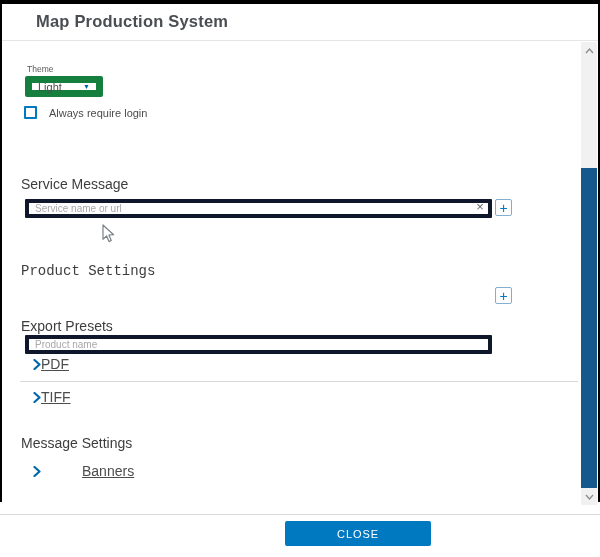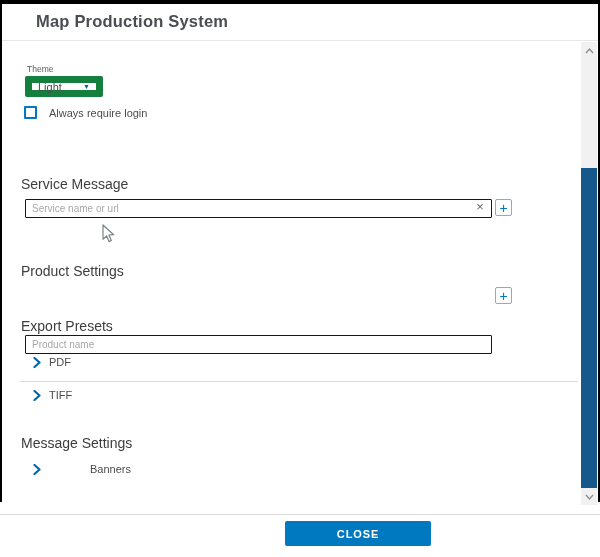--- a/index.html
+++ b/index.html
@@ -31,58 +31,58 @@
   .checkbox-row.row1 { top:106px; }
   .checkbox-row.row2 { top:134px; }
   .checkbox-box {
     width:13px; height:13px; box-sizing:border-box; border:2px solid #0079c1;
     border-radius:1px; background:#fff; cursor:pointer; flex:0 0 auto;
   }
   .checkbox-label { margin-left:12px; font-size:11px; color:#4c4c4c; }
 
   .section-heading { position:absolute; left:21px; font-size:14px; color:#3d3d3d; }
   .h-service { top:176px; }
-  .h-product { top:263px; }
+  .h-product { top:263px;font-family:Liberation Mono, monospace; }
   .h-export  { top:318px;text-align:center; }
   .h-message { top:435px; }
 
   .input-wrap { position:absolute; left:25px; width:467px; height:19px; }
   .input-wrap.service { top:198px; }
   .input-wrap.product { top:286px;margin-top:48px; }
   .input-wrap input {
-    width:100%; height:100%; box-sizing:border-box; border:1px solid #0f172a; border-radius:1px;
+    width:100%; height:100%; box-sizing:border-box; border:4px solid #0f172a; border-radius:1px;
     font-family:"Liberation Sans", sans-serif; font-size:10px; color:#4c4c4c; padding:0 22px 0 6px;
     outline:none;
   }
   .input-wrap input::placeholder { color:#a8a8a8; opacity:1; }
   .clear-btn {
     position:absolute; right:5px; top:1px; width:14px; height:16px; border:none; background:transparent;
     font-size:13px; line-height:16px; color:#5f6a72; cursor:pointer; padding:0; text-align:center;
   }
   .add-btn {
     position:absolute; left:495px; width:17px; height:17px; box-sizing:border-box;
     border:1px solid #84aecf; border-radius:2px; background:#fdfdfd; color:#0079c1;
     font-size:14px; line-height:14px; display:flex; align-items:center; justify-content:center;
     cursor:pointer; padding:0; font-family:"Liberation Sans", sans-serif;
   }
   .add-btn.service { top:199px; }
   .add-btn.product { top:287px; }
 
   .expand-row { position:absolute; left:33px; display:flex; align-items:center; cursor:pointer; }
   .expand-row .chev { display:flex; align-items:center; }
-  .expand-row .lbl { margin-left:8px; font-size:11px; color:#4c4c4c; }
+  .expand-row .lbl { font-size:14px; color:#4c4c4c;text-decoration:underline; }
   .row-pdf { top:356px; }
   .row-tiff { top:389px; }
   .row-banners { top:463px;gap:41px; }
   .preset-divider { position:absolute; left:20px; top:381px; width:558px; height:1px; background:#d9d9d9; }
 
   .footer-divider { position:absolute; left:0; top:514px; width:600px; height:1px; background:#dcdcdc; }
   .footer-btn {
     position:absolute; top:521px; width:146px; height:25px; border:none; border-radius:2px;
-    background:#0079c1; color:#fff; font-size:11px; font-weight:bold; letter-spacing:0.9px;
+    background:#0079c1; color:#fff; font-size:11px; font-weight:normal; letter-spacing:0.9px;
     font-family:"Liberation Sans", sans-serif; cursor:pointer;
     display:flex; align-items:center; justify-content:center;
   }
   .btn-close { left:285px; }
   .btn-update { left:443px; }
 
   
   .sb-track { position:absolute; left:581px; top:42px; width:16px; height:463px; background:#f1f1f1; }
   .sb-thumb { position:absolute; left:581px; top:168px; width:16px; height:320px; background:#16588c; cursor:grab; }
   .sb-up, .sb-down {

